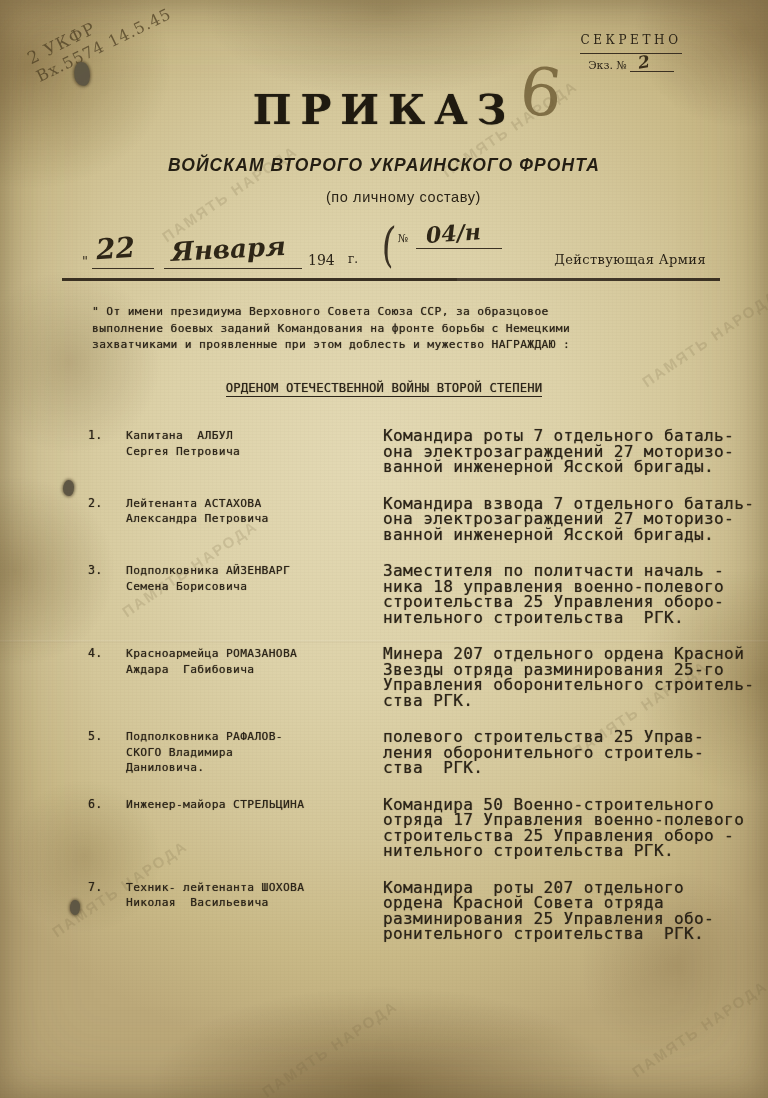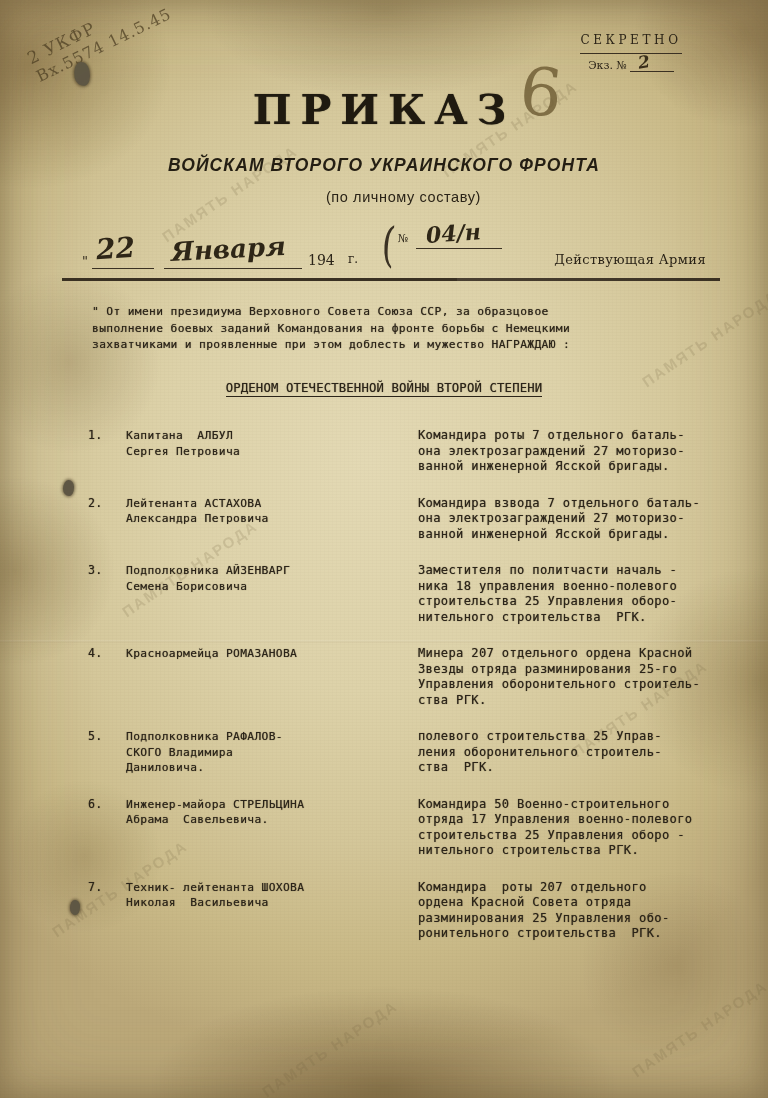--- a/index.html
+++ b/index.html
@@ -169,21 +169,21 @@
     border-bottom:1.6px solid #2b2419; padding-bottom:1px;
   }
 
   .list{position:absolute; left:88px; right:46px; top:428px;}
   .entry{
     display:flex; align-items:flex-start; margin-bottom:21px;
   }
   .num{width:30px; flex:0 0 30px; font-size:11.5px; line-height:15.5px;}
   .person{width:265px; flex:0 0 265px; font-size:11.2px; line-height:15.5px;}
   .person .pl{white-space:pre;padding-left:8px;}
-  .desc{flex:1; font-size:12px; line-height:15.5px;margin-left:35px;}
+  .desc{flex:1; font-size:16px; line-height:15.5px;}
   .desc .dl{white-space:pre;}
 
   .watermark{
     position:absolute; pointer-events:none; color:rgba(120,104,70,.20);
     font-family:"Liberation Sans",sans-serif; font-size:15px; letter-spacing:2px;
     transform:rotate(-34deg); white-space:nowrap; font-weight:700;
   }
   .wm1{left:150px; top:185px;}
   .wm2{left:430px; top:120px;}
   .wm3{left:630px; top:330px;}
@@ -298,20 +298,21 @@
         <div class="dl">ника 18 управления военно-полевого</div>
         <div class="dl">строительства 25 Управления оборо-</div>
         <div class="dl">нительного строительства  РГК.</div>
       </div>
     </div>
 
     <div class="entry">
       <div class="num typed">4.</div>
       <div class="person typed">
         <div class="pl">Красноармейца РОМАЗАНОВА</div>
+        <div class="pl">Аждара  Габибовича</div>
       </div>
       <div class="desc typed">
         <div class="dl">Минера 207 отдельного ордена Красной</div>
         <div class="dl">Звезды отряда разминирования 25-го</div>
         <div class="dl">Управления оборонительного строитель-</div>
         <div class="dl">ства РГК.</div>
       </div>
     </div>
 
     <div class="entry">
@@ -325,21 +326,20 @@
         <div class="dl">полевого строительства 25 Управ-</div>
         <div class="dl">ления оборонительного строитель-</div>
         <div class="dl">ства  РГК.</div>
       </div>
     </div>
 
     <div class="entry">
       <div class="num typed">6.</div>
       <div class="person typed">
         <div class="pl">Инженер-майора СТРЕЛЬЦИНА</div>
-        <div class="pl">Абрама  Савельевича.</div>
       </div>
       <div class="desc typed">
         <div class="dl">Командира 50 Военно-строительного</div>
         <div class="dl">отряда 17 Управления военно-полевого</div>
         <div class="dl">строительства 25 Управления оборо -</div>
         <div class="dl">нительного строительства РГК.</div>
       </div>
     </div>
 
     <div class="entry">

